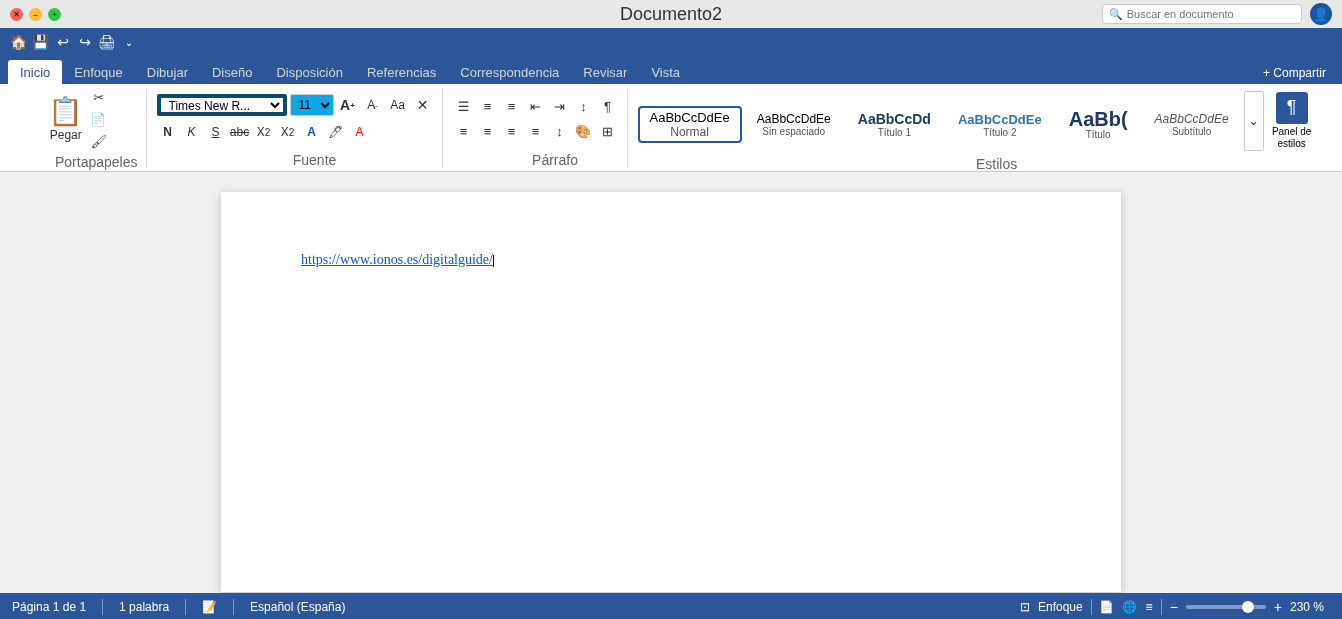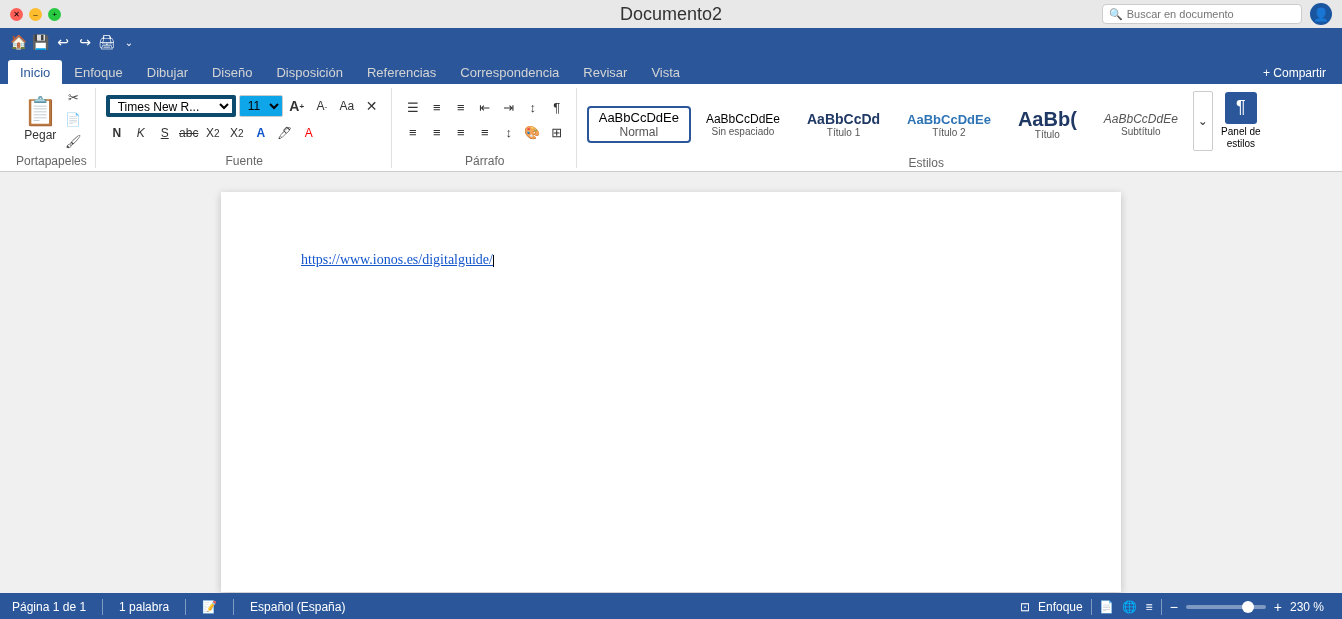--- a/index.html
+++ b/index.html
@@ -74,21 +74,21 @@
       gap: 2px;
       height: 88px;
     }
     .ribbon-group {
       display: flex; flex-direction: column; align-items: center;
       border-right: 1px solid #e0e0e0; padding: 0 8px; height: 80px;
     }
     .ribbon-group:last-child { border-right: none; }
     .ribbon-group-content { display: flex; align-items: center; gap: 2px; flex: 1; }
     .ribbon-group-label {
-      font-size: 12px; color: #666; margin-top: 2px;
+      font-size: 14px; color: #666; margin-top: 2px; margin-left: 39px;
     }
 
     
     .paste-group { display: flex; align-items: stretch; gap: 0; }
     .paste-btn-large {
       display: flex; flex-direction: column; align-items: center; justify-content: center;
       width: 44px; cursor: pointer; gap: 2px; padding: 4px;
     }
     .paste-icon-large { font-size: 28px; color: #2b579a; line-height: 1; }
     .paste-label { font-size: 12px; color: #333; }

